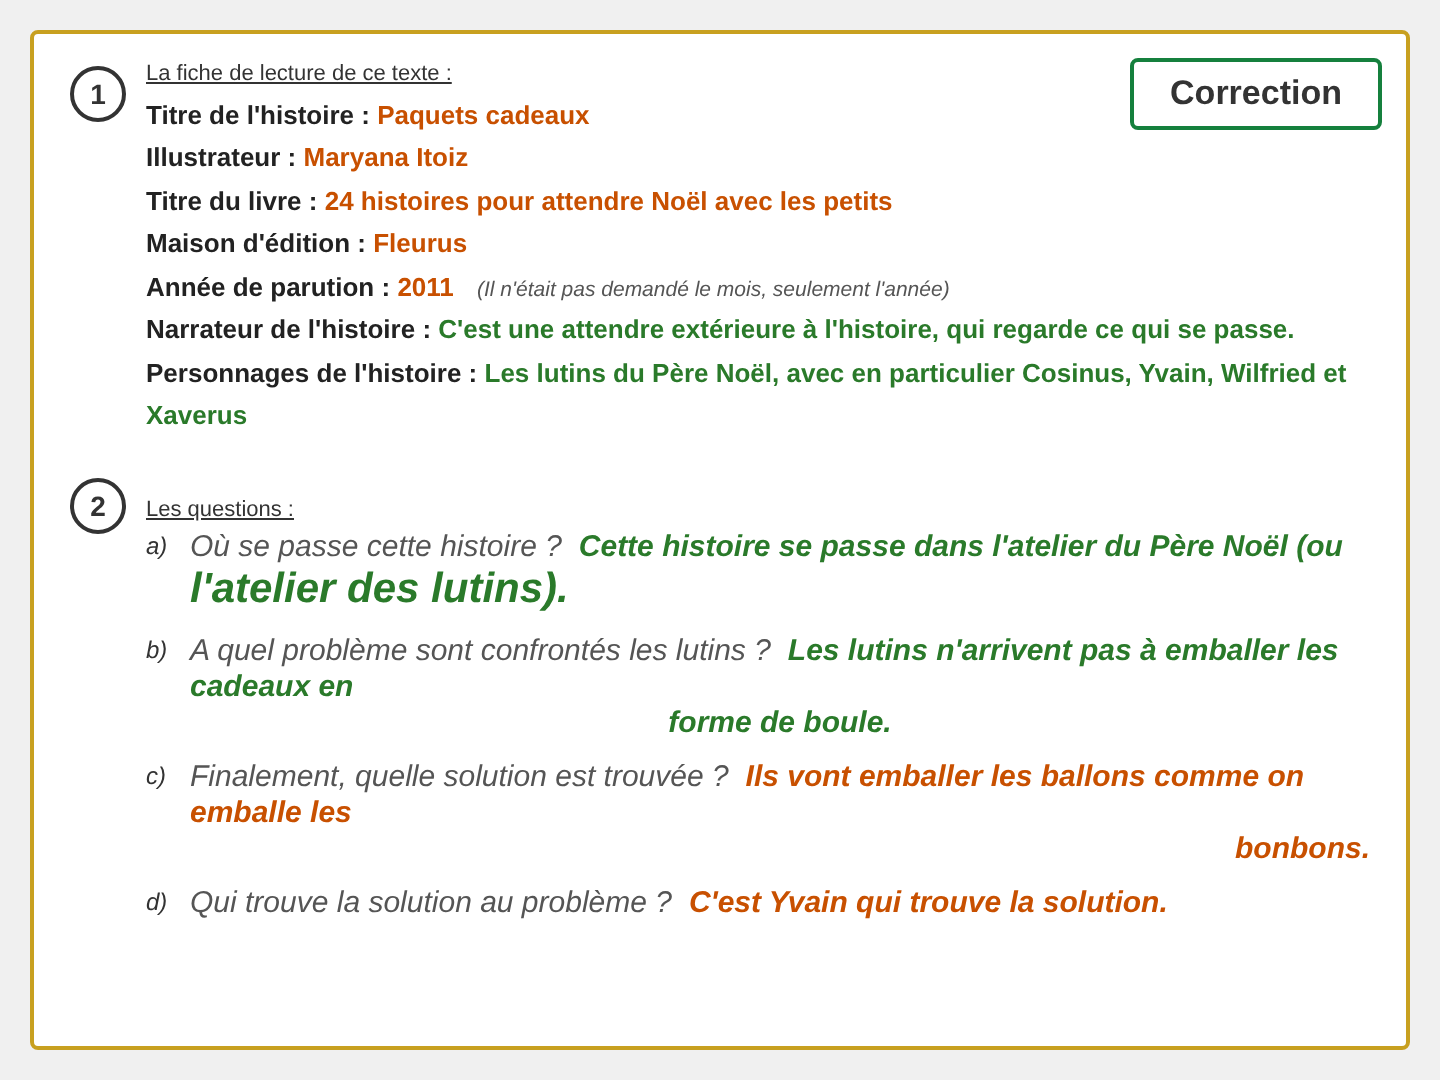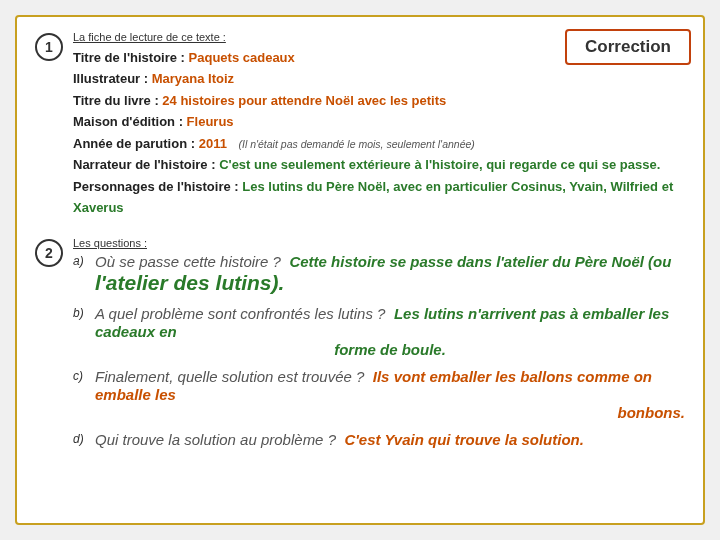--- a/index.html
+++ b/index.html
@@ -42,21 +42,21 @@
       margin-top: 2px;
     }
     .section-content {
       flex: 1;
     }
     .correction-badge {
       position: absolute;
       top: 12px;
       right: 12px;
       background: white;
-      border: 2px solid #c2410c;
+      border: 2px solid #15803d;
       border-radius: 4px;
       padding: 6px 18px;
       font-size: 17px;
       font-weight: bold;
       color: #333;
       font-family: Arial, sans-serif;
     }
     .section-label {
       font-size: 11px;
       color: #333;
@@ -80,21 +80,21 @@
       color: #c85000;
       font-weight: bold;
     }
     .note-small {
       font-size: 10.5px;
       color: #555;
       font-style: italic;
       margin-left: 8px;
     }
     .questions-block {
-      margin-top: 0;
+      margin-top: 12px;
     }
     .q-item {
       display: flex;
       align-items: flex-start;
       margin-bottom: 10px;
     }
     .q-letter {
       font-size: 12px;
       color: #333;
       min-width: 22px;
@@ -160,21 +160,21 @@
         <span class="field-label">Maison d'édition :</span>
         <span class="answer-orange"> Fleurus</span>
       </div>
       <div class="field-line">
         <span class="field-label">Année de parution :</span>
         <span class="answer-orange"> 2011</span>
         <span class="note-small">(Il n'était pas demandé le mois, seulement l'année)</span>
       </div>
       <div class="field-line">
         <span class="field-label">Narrateur de l'histoire :</span>
-        <span class="answer-green"> C'est une seulement extérieure à l'histoire, qui regarde ce qui se passe.</span>
+        <span class="answer-green"> C'est une attendre extérieure à l'histoire, qui regarde ce qui se passe.</span>
       </div>
       <div class="field-line">
         <span class="field-label">Personnages de l'histoire :</span>
         <span class="answer-green"> Les lutins du Père Noël, avec en particulier Cosinus, Yvain, Wilfried et Xaverus</span>
       </div>
     </div>
   </div>
 
   <div class="section">
     <div class="circle-num">2</div>

